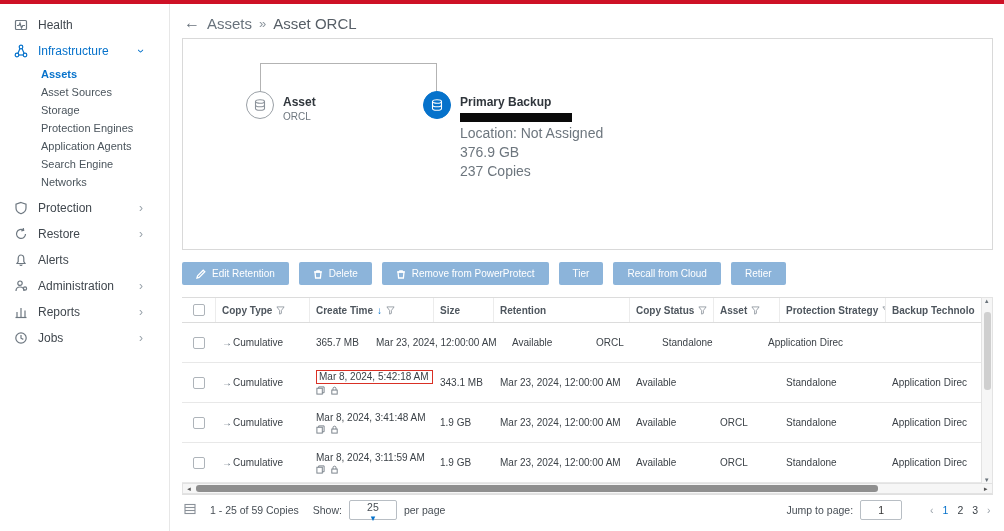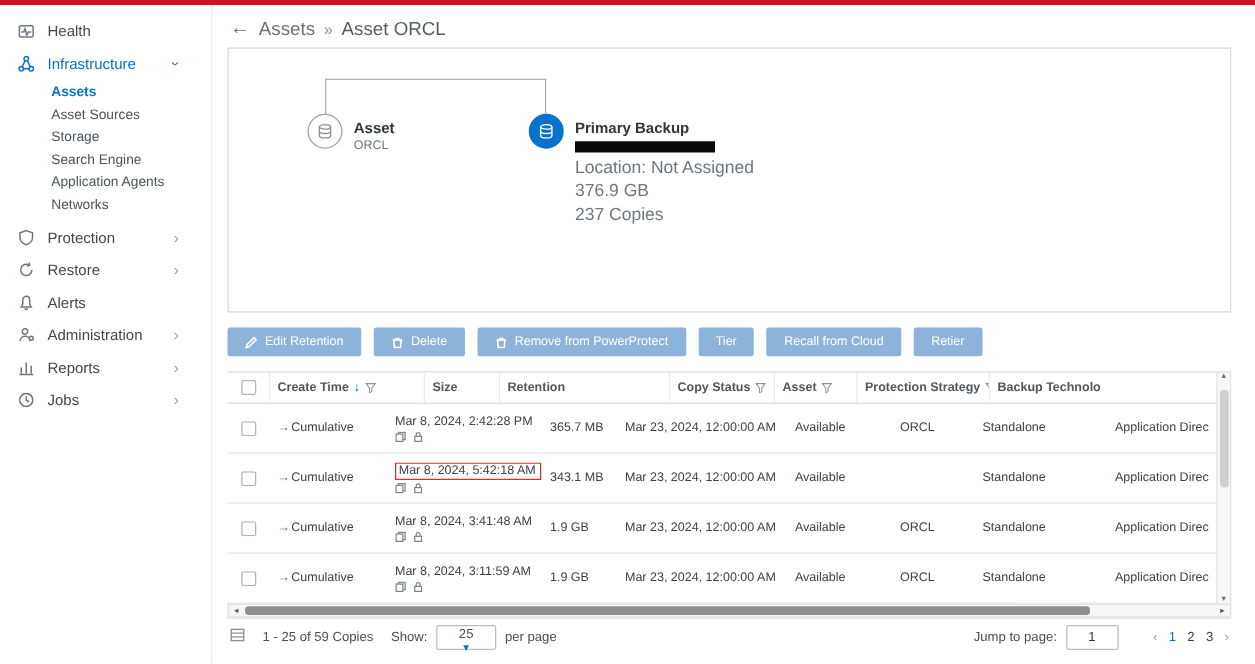--- a/index.html
+++ b/index.html
@@ -128,22 +128,23 @@
           <line x1="8" y1="4.6" x2="10.2" y2="9.4"></line>
           <line x1="4.8" y1="11" x2="9.2" y2="11"></line>
         </svg>
       <span>Infrastructure</span>
       <span class="chev chev-down">›</span>
     </div>
     <div class="sub-list">
       <div class="sub-item active">Assets</div>
       <div class="sub-item">Asset Sources</div>
       <div class="sub-item">Storage</div>
+      <div class="sub-item">Protection Engines</div>
+      <div class="sub-item">Application Agents</div>
       <div class="sub-item">Search Engine</div>
-      <div class="sub-item">Application Agents</div>
       <div class="sub-item">Networks</div>
     </div>
     <div class="nav-item">
       <svg viewBox="0 0 14 14">
           <path d="M7 1.5 L12 3.2 V7 C12 10 10 11.8 7 12.8 C4 11.8 2 10 2 7 V3.2 Z"></path>
         </svg>
       <span>Protection</span>
       <span class="chev">›</span>
     </div>
     <div class="nav-item">
@@ -262,20 +263,26 @@
       <button class="btn">
         <span>Retier</span>
       </button>
     </div>
 
     <div class="table-wrap">
       <div class="thead">
         <div class="th c-check">
           <span class="checkbox"></span>
         </div>
+        <div class="th c-copytype">
+          <span>Copy Type</span>
+          <svg class="funnel" viewBox="0 0 10 10" width="9" height="9" fill="none" stroke="#8a9199" stroke-width="0.9">
+              <path d="M1 1 h8 L6 5 v3.2 L4 9 V5 Z"></path>
+            </svg>
+        </div>
         <div class="th c-createtime">
           <span>Create Time</span>
           <span class="sort-arrow">↓</span>
           <svg class="funnel" viewBox="0 0 10 10" width="9" height="9" fill="none" stroke="#8a9199" stroke-width="0.9">
               <path d="M1 1 h8 L6 5 v3.2 L4 9 V5 Z"></path>
             </svg>
         </div>
         <div class="th c-size">
           <span>Size</span>
         </div>
@@ -303,33 +310,20 @@
         <div class="th c-tech">
           <span>Backup Technolo</span>
         </div>
       </div>
 
       <div class="trow">
         <div class="td c-check">
             <span class="checkbox"></span>
           </div>
         <div class="td c-copytype"><span class="copytype-arrow">→</span><span>Cumulative</span></div>
-        <div class="td c-createtime">
-          <span class="ct-date">Mar 8, 2024, 2:42:28 PM</span>
-          <span class="ct-icons">
-            <svg viewBox="0 0 10 10">
-                <rect x="1" y="2.5" width="6" height="6.5"></rect>
-                <path d="M3 2.5 V1 H9 V7.5 H7"></path>
-              </svg>
-            <svg viewBox="0 0 10 10">
-                <rect x="2" y="4.5" width="6" height="4.5"></rect>
-                <path d="M3.3 4.5 V3 a1.7 1.7 0 0 1 3.4 0 V4.5"></path>
-              </svg>
-          </span>
-        </div>
         <div class="td c-size">365.7 MB</div>
         <div class="td c-retention">Mar 23, 2024, 12:00:00 AM</div>
         <div class="td c-status">Available</div>
         <div class="td c-asset">ORCL</div>
         <div class="td c-strategy">Standalone</div>
         <div class="td c-tech">Application Direc</div>
       </div>
 
       <div class="trow">
         <div class="td c-check">

